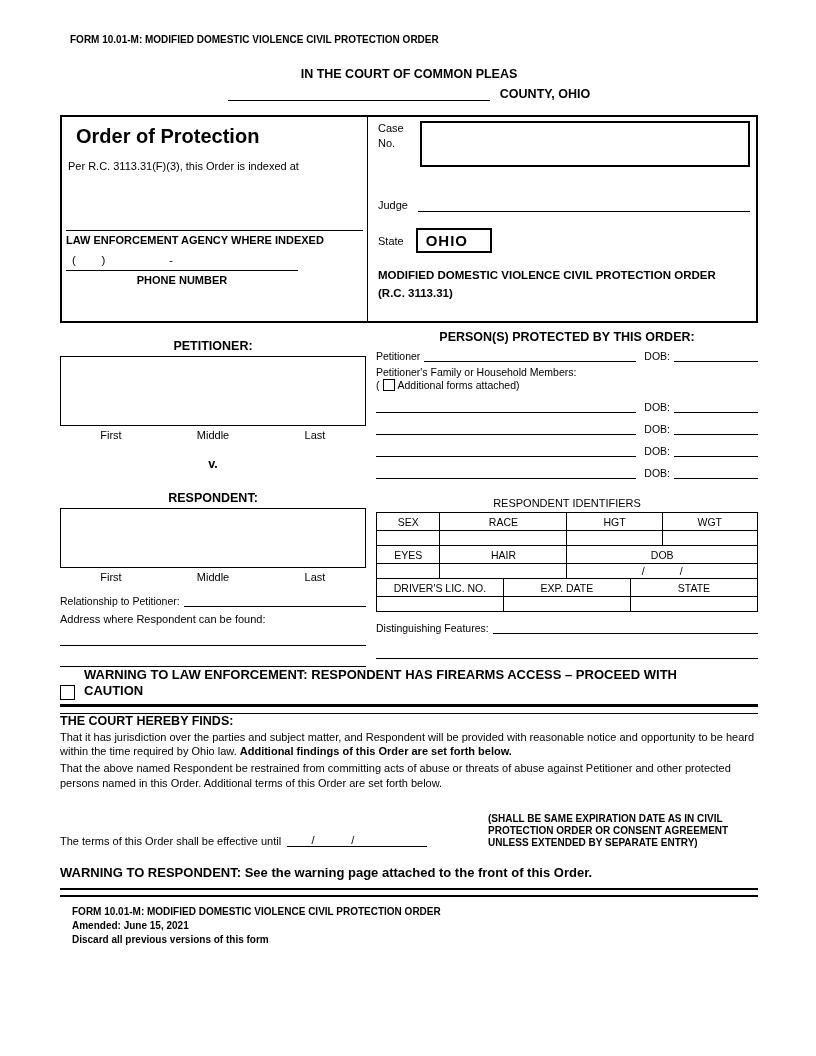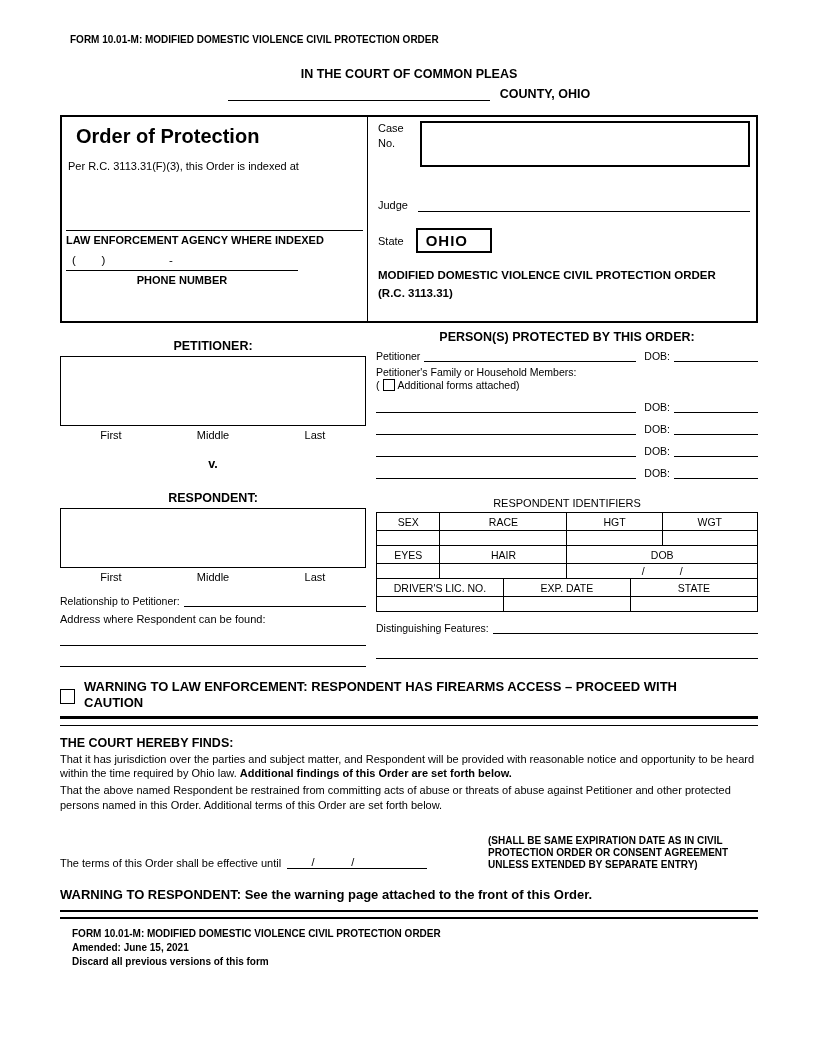--- a/index.html
+++ b/index.html
@@ -54,29 +54,29 @@
   .ident-heading{font-size:11px;text-align:center;margin-top:10px;}
   table.ident{border-collapse:collapse;width:100%;font-size:10.5px;table-layout:fixed;margin-top:3px;}
   table.ident td{border:1px solid #000;text-align:center;height:17px;padding:0 2px;overflow:hidden;}
   table.ident tr.val td{height:14px;}
   .rel-row{font-size:10.5px;display:flex;align-items:flex-end;margin-top:10px;}
   .addr-label{font-size:11px;margin-top:6px;}
   .line-fill{border-bottom:1px solid #000;height:20px;}
   .dist-row{display:flex;align-items:flex-end;font-size:10.5px;margin-top:8px;}
   .line2{border-bottom:1px solid #000;height:14px;margin-top:10px;}
 
-  .firearms{display:flex;gap:9px;margin-top:12px;align-items:center;}
+  .firearms{display:flex;gap:9px;align-items:flex-end;}
   .checkbox{width:13px;height:13px;border:1.5px solid #000;flex:none;margin-top:2px;}
   .firearms-text{font-size:13px;font-weight:bold;max-width:620px;line-height:1.25;}
 
   .rule-top{height:6px;border-top:3px solid #000;border-bottom:1px solid #000;margin-top:4px;}
   .rule-bottom{height:5px;border-top:2px solid #000;border-bottom:2px solid #000;margin-top:8px;}
 
   .vawa{font-size:10.5px;margin-top:8px;line-height:1.3;}
-  .hereby-heading{font-size:12.5px;font-weight:bold;margin-top:10px;}
+  .hereby-heading{font-size:12.5px;font-weight:bold;}
   .hereby-body{font-size:11px;line-height:1.35;margin-top:2px;}
   .orders-gap{margin-top:14px;}
 
   .effective-row{display:flex;justify-content:space-between;align-items:flex-end;margin-top:22px;}
   .eff-left{display:flex;align-items:flex-end;gap:6px;font-size:11px;margin-bottom:2px;}
   .date-fill{border-bottom:1px solid #000;font-size:11px;display:inline-block;min-width:140px;}
   .eff-note{width:270px;font-size:10px;font-weight:bold;line-height:1.22;flex:none;}
 
   .warn-resp{font-size:13px;font-weight:bold;margin-top:16px;}
   .footer{margin-top:8px;padding-left:12px;font-size:10px;font-weight:bold;line-height:1.4;}

